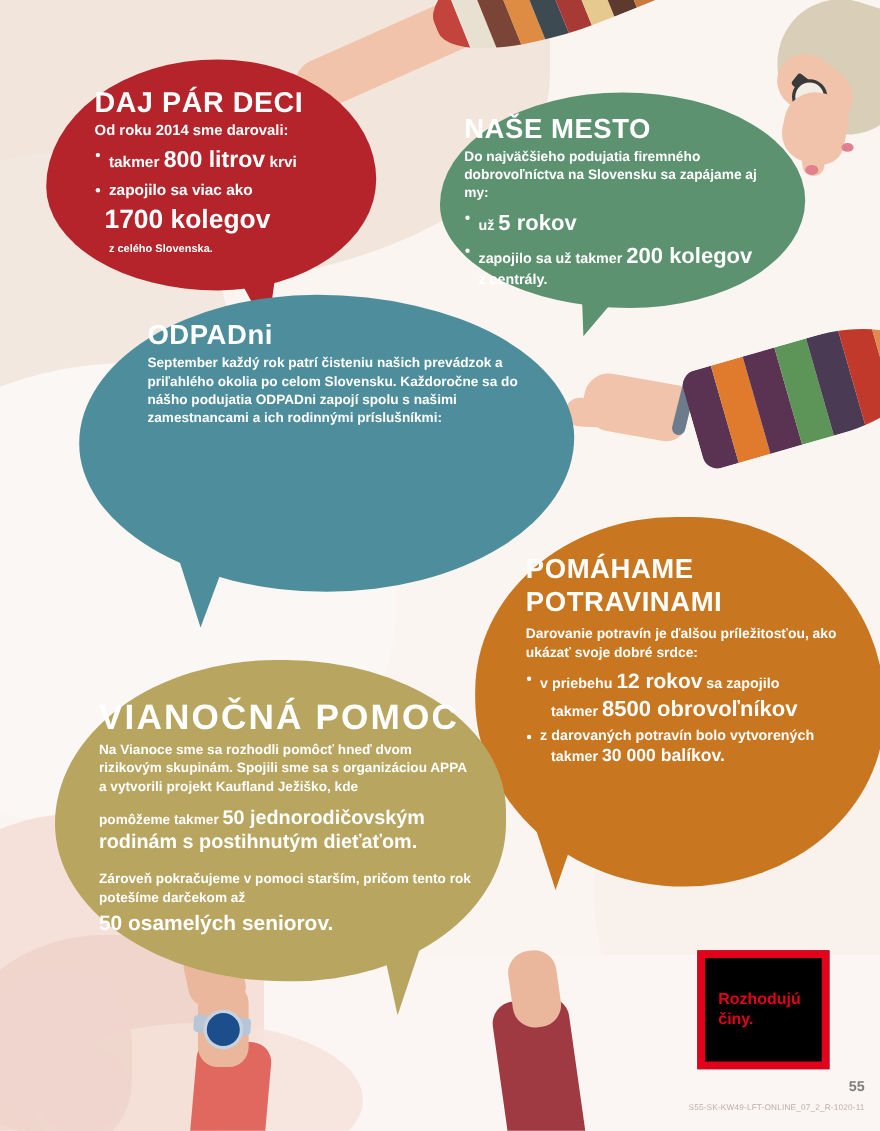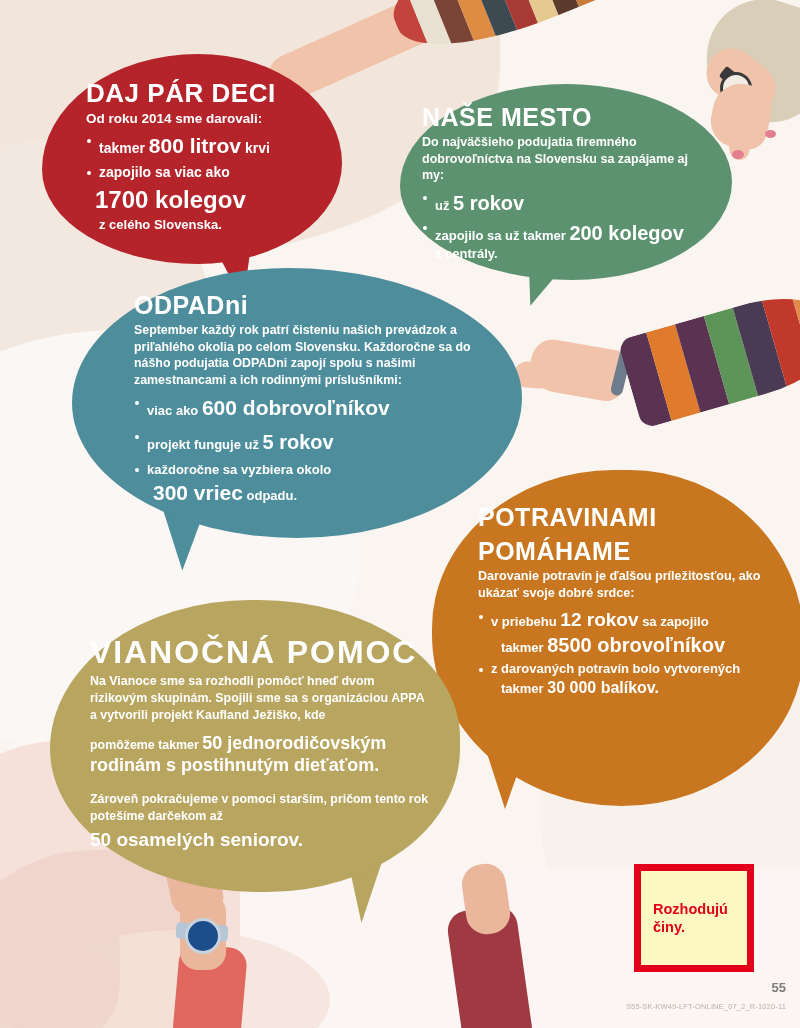--- a/index.html
+++ b/index.html
@@ -221,21 +221,21 @@
     border-top:78px solid #B8A560;transform:rotate(-5deg);
   }
   #bubble-xmas .content{position:relative;padding:36px 30px 0 40px;}
   #bubble-xmas .btitle{font-size:32px;letter-spacing:.06em;}
   #bubble-xmas .lead{font-size:12.4px;font-weight:bold;line-height:1.36;}
   #bubble-xmas .para{font-size:12.4px;font-weight:bold;line-height:1.4;margin-top:9px;}
 
   
   #logo{
     position:absolute;left:634px;top:864px;width:120px;height:108px;
-    background:#fef9c3;border:7px solid #E3001B;box-sizing:border-box;
+    background:#000000;border:7px solid #E3001B;box-sizing:border-box;
   }
   #logo .logotext{
     position:absolute;left:12px;top:30px;right:6px;
     color:#E3001B;font-weight:bold;font-size:14.5px;line-height:1.22;
   }
   #pagenum{
     position:absolute;right:14px;top:980px;font-size:13px;font-weight:bold;color:#7E7E7E;
   }
   #footcode{
     position:absolute;right:14px;top:1002px;font-size:7.5px;color:#BBB0A8;
@@ -322,21 +322,21 @@
     <div class="content">
       <h2 class="btitle">DAJ PÁR DECI</h2>
       <div class="lead">Od roku 2014 sme darovali:</div>
       <ul class="bl">
         <li>
           <span>takmer </span><span class="big" style="font-size:21px;">800 litrov</span><span> krvi</span>
         </li>
         <li>
           <span>zapojilo sa viac ako</span><br>
           <span class="big" style="font-size:24px;display:inline-block;margin:2px 11px 0 -4px;">1700 kolegov</span><br>
-          <span style="font-size:13px;text-align:center;">z celého Slovenska.</span>
+          <span style="font-size:10px;text-align:center;">z celého Slovenska.</span>
         </li>
       </ul>
     </div>
   </div>
 
   <div class="bubble" id="bubble-city">
     <div class="tail"></div>
     <div class="body"></div>
     <div class="content">
       <h2 class="btitle">NAŠE MESTO</h2>
@@ -352,41 +352,29 @@
       </ul>
     </div>
   </div>
 
   <div class="bubble" id="bubble-odpad">
     <div class="tail"></div>
     <div class="body"></div>
     <div class="content">
       <h2 class="btitle">ODPADni</h2>
       <div class="lead">September každý rok patrí čisteniu našich prevádzok a priľahlého okolia po celom Slovensku. Každoročne sa do nášho podujatia ODPADni zapojí spolu s našimi zamestnancami a ich rodinnými príslušníkmi:</div>
-      <ul class="bl">
-        <li>
-          <span>viac ako </span><span class="big" style="font-size:21px;">600 dobrovoľníkov</span>
-        </li>
-        <li>
-          <span>projekt funguje už </span><span class="big" style="font-size:20px;">5 rokov</span>
-        </li>
-        <li>
-          <span>každoročne sa vyzbiera okolo</span><br>
-          <span class="big" style="font-size:21px;display:inline-block;margin-left:6px;">300 vriec</span><span> odpadu.</span>
-        </li>
-      </ul>
     </div>
   </div>
 
   <div class="bubble" id="bubble-food">
     <div class="tail"></div>
     <div class="body"></div>
     <div class="content">
+      <h2 class="btitle">POMÁHAME</h2>
       <h2 class="btitle" style="margin-bottom:8px;">POTRAVINAMI</h2>
-      <h2 class="btitle">POMÁHAME</h2>
       <div class="lead">Darovanie potravín je ďalšou príležitosťou, ako ukázať svoje dobré srdce:</div>
       <ul class="bl">
         <li>
           <span>v priebehu </span><span class="big" style="font-size:19px;">12 rokov</span><span> sa zapojilo</span><br>
           <span style="margin-left:10px;">takmer </span><span class="big" style="font-size:20px;">8500 obrovoľníkov</span>
         </li>
         <li>
           <span>z darovaných potravín bolo vytvorených</span><br>
           <span style="margin-left:10px;">takmer </span><span class="big" style="font-size:16px;">30 000 balíkov.</span>
         </li>

